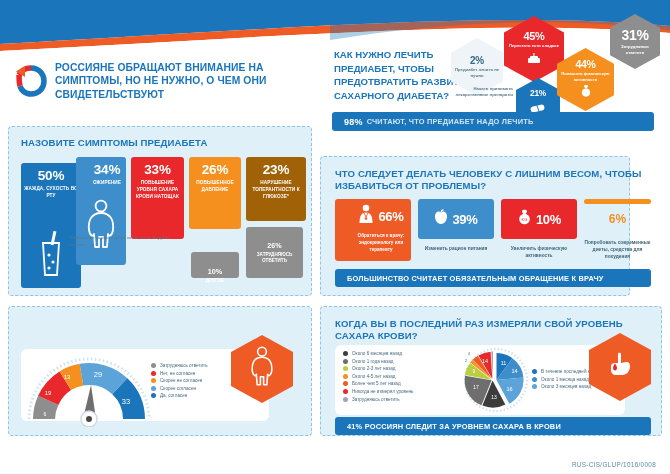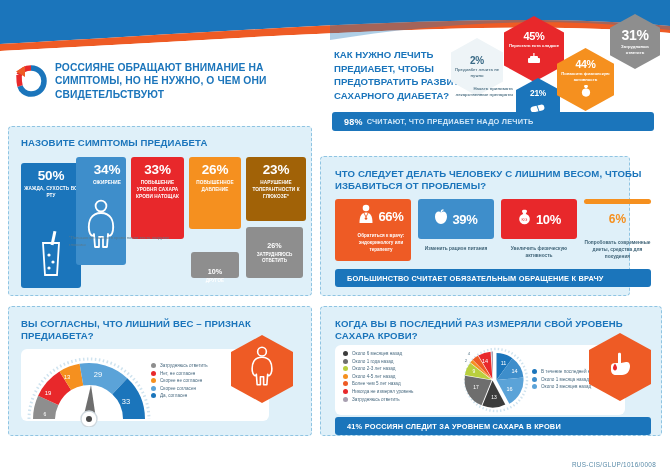--- a/index.html
+++ b/index.html
@@ -268,21 +268,20 @@
       </div>
       <div class="wcaption" style="left:249px; top:40px; width:67px; color:#3f6377;">Попробовать современные диеты, средства для похудения</div>
     </div>
 
     <div class="banner" style="left:14px; top:112px; width:316px; height:18px; color:#ffffff;">
       <span>БОЛЬШИНСТВО СЧИТАЕТ ОБЯЗАТЕЛЬНЫМ ОБРАЩЕНИЕ К ВРАЧУ</span>
     </div>
   </div>
 
   <div class="panel" id="panel-gauge">
-    <div class="panel-title">ВЫ СОГЛАСНЫ, ЧТО ЛИШНИЙ ВЕС – ПРИЗНАК ПРЕДИАБЕТА?</div>
 
     <div class="whitecard" style="left:12px; top:42px; width:248px; height:72px;">
 
       <svg width="132" height="72" viewBox="0 0 132 72" style="position:absolute;left:2px;top:6px;">
         <g transform="translate(66,64)">
           <path d="M-56,0 A56,56 0 0,1 -50.9,-23.3 L-30.6,-14 A34,34 0 0,0 -34,0 Z" fill="#8e8e8e"></path>
           <path d="M-50.9,-23.3 A56,56 0 0,1 -29.5,-47.6 L-17.9,-28.9 A34,34 0 0,0 -30.6,-14 Z" fill="#e8282b"></path>
           <path d="M-29.5,-47.6 A56,56 0 0,1 -9.4,-55.2 L-5.7,-33.5 A34,34 0 0,0 -17.9,-28.9 Z" fill="#f5901f"></path>
           <path d="M-9.4,-55.2 A56,56 0 0,1 38.3,-40.8 L23.3,-24.8 A34,34 0 0,0 -5.7,-33.5 Z" fill="#5ba3d8"></path>
           <path d="M38.3,-40.8 A56,56 0 0,1 56,0 L34,0 A34,34 0 0,0 23.3,-24.8 Z" fill="#1b75bb"></path>

